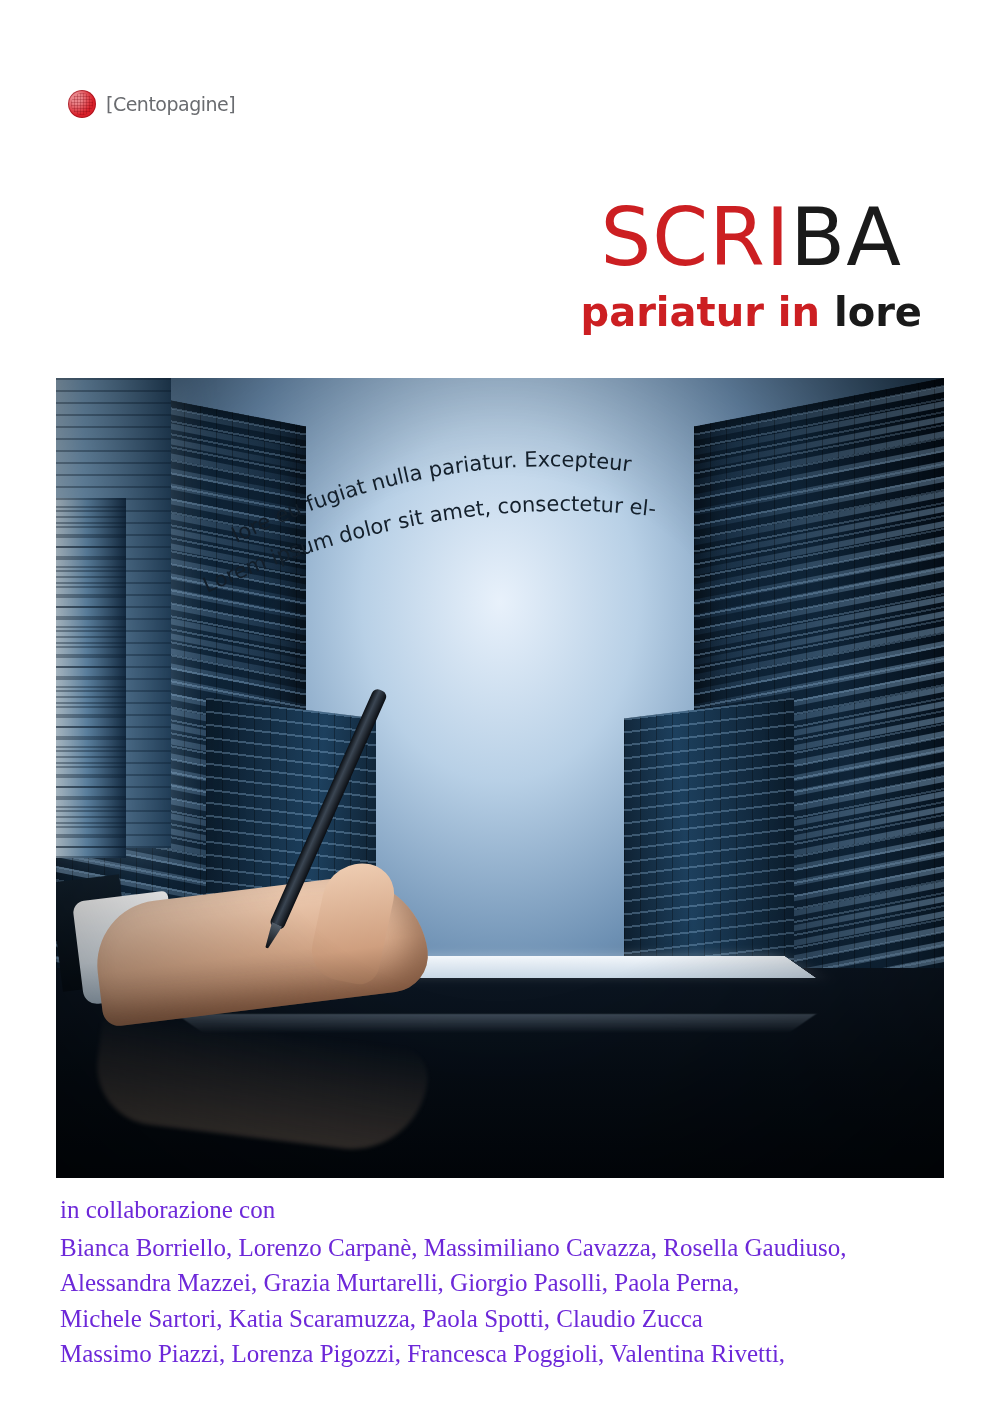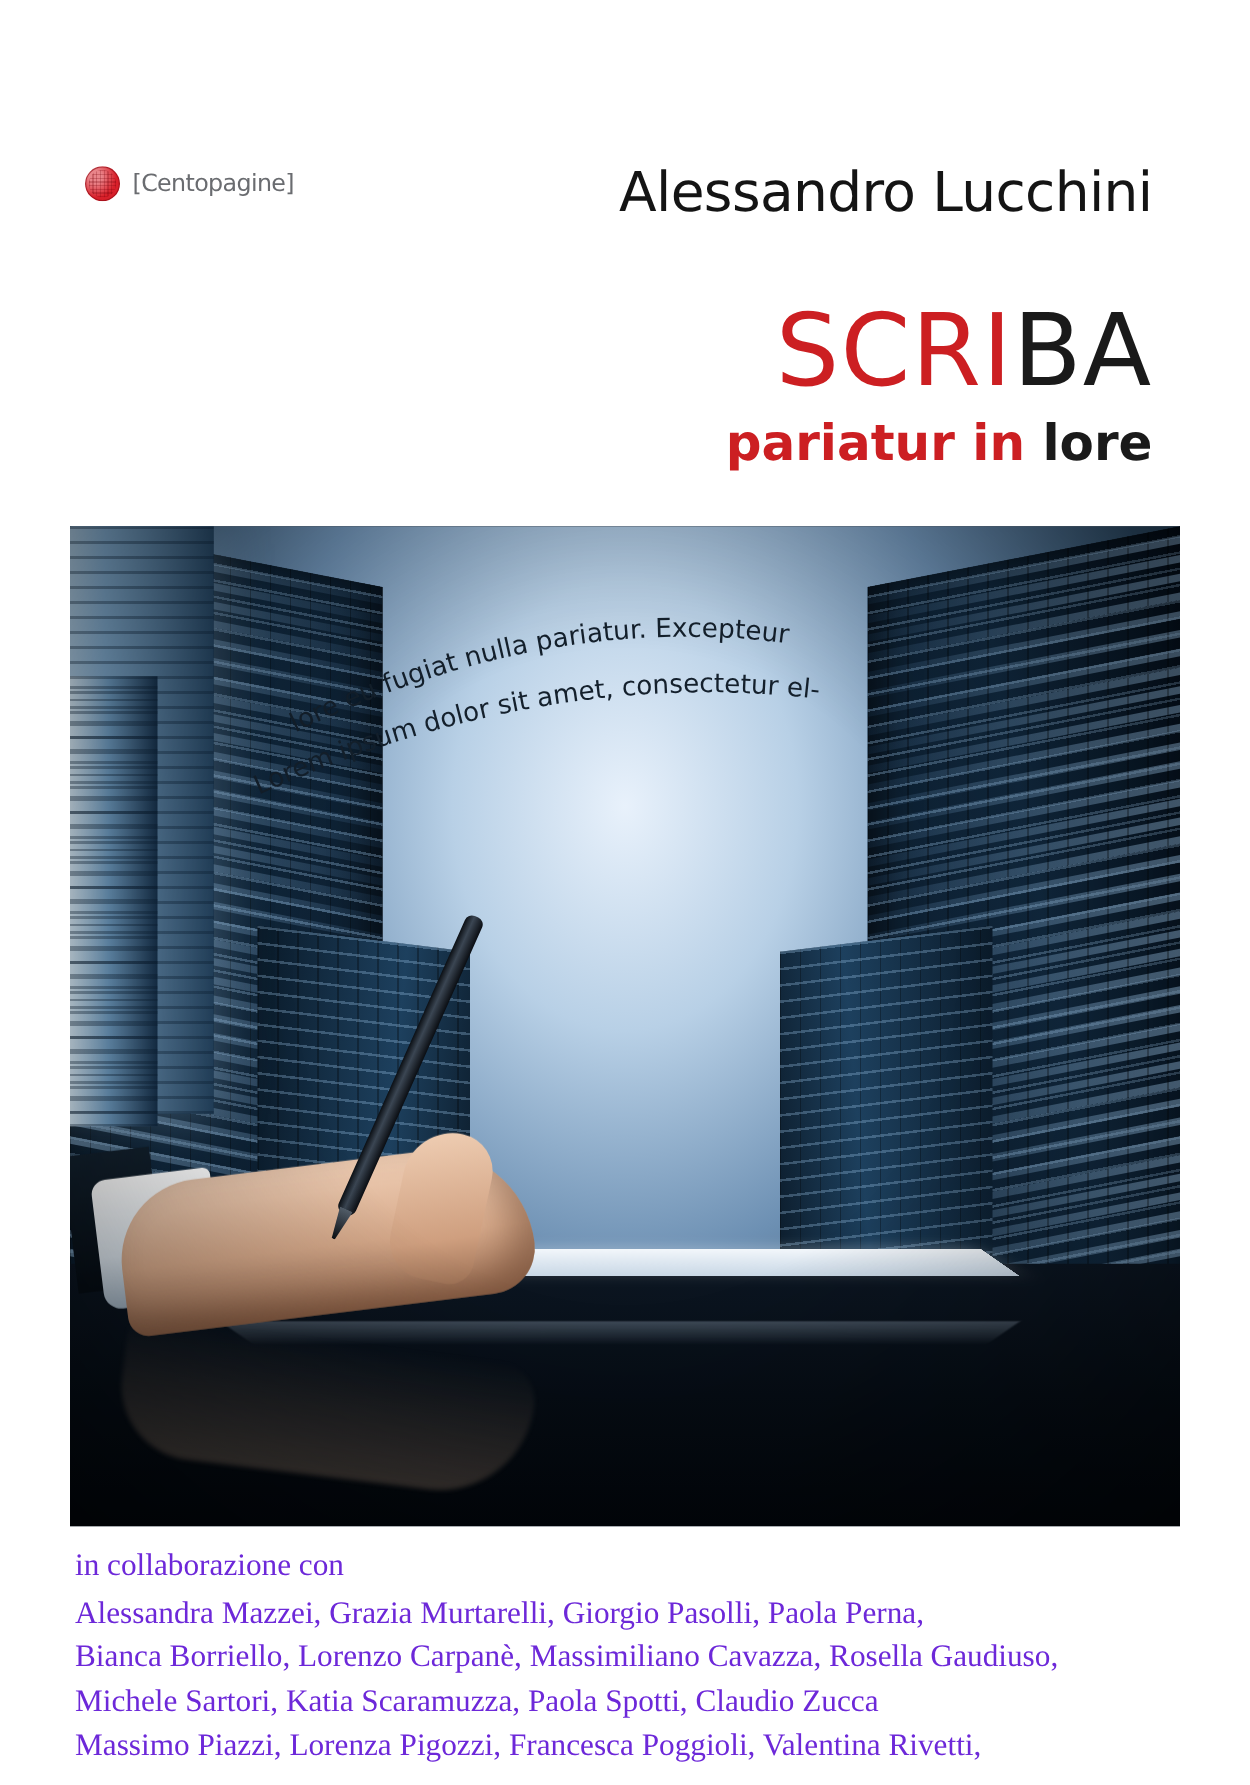--- a/index.html
+++ b/index.html
@@ -12,21 +12,20 @@
     height: 1428px;
     font-family: "Liberation Serif", serif;
     position: relative;
     overflow: hidden;
   }
 
   .cover {
     position: absolute;
     inset: 0;
     background: #ffffff;
-    margin-top: 43px;
   }
 
   
   .publisher {
     position: absolute;
     left: 68px;
     top: 90px;
     display: flex;
     align-items: center;
     gap: 10px;
@@ -68,21 +67,21 @@
     color: #141414;
     letter-spacing: -0.5px;
     white-space: nowrap;
   }
 
   
   .title-block {
     position: absolute;
     right: 78px;
     top: 198px;
-    text-align: right;
+    text-align: center;
   }
   .title-main {
     font-family: "DejaVu Sans", sans-serif;
     font-size: 80px;
     font-weight: 400;
     letter-spacing: 1px;
     line-height: 1;
     margin: 0;
   }
   .title-main .part-red { color: #cc1f22; }
@@ -345,21 +344,20 @@
 </head>
 <body>
 
 <div class="cover">
 
   <div class="publisher">
     <span class="publisher-mark"></span>
     <span class="publisher-name">[Centopagine]</span>
   </div>
 
-  <div class="author">Alessandro Lucchini</div>
 
   <div class="title-block">
     <h1 class="title-main"><span class="part-red">SCRI</span><span class="part-dark">BA</span></h1>
     <h2 class="subtitle"><span class="sub-red">pariatur in</span> <span class="sub-dark">lore</span></h2>
   </div>
 
   <div class="photo">
     <div class="sky"></div>
 
     <div class="bldg bldg-left win-grid">
@@ -474,19 +472,19 @@
       <text class="hw-text">
         <textPath href="#arcBottom" startOffset="2%">Lorem ipsum dolor sit amet, consectetur el-</textPath>
       </text>
     </svg>
 
     <div class="vignette"></div>
   </div>
 
   <div class="credits">
     <p class="credits-intro">in collaborazione con</p>
+    <p class="credits-line">Bianca Borriello, Lorenzo Carpanè, Massimiliano Cavazza, Rosella Gaudiuso,</p>
     <p class="credits-line">Alessandra Mazzei, Grazia Murtarelli, Giorgio Pasolli, Paola Perna,</p>
-    <p class="credits-line">Bianca Borriello, Lorenzo Carpanè, Massimiliano Cavazza, Rosella Gaudiuso,</p>
     <p class="credits-line">Michele Sartori, Katia Scaramuzza, Paola Spotti, Claudio Zucca</p>
     <p class="credits-line">Massimo Piazzi, Lorenza Pigozzi, Francesca Poggioli, Valentina Rivetti,</p>
   </div>
 
 </div>
 
 </body></html>

